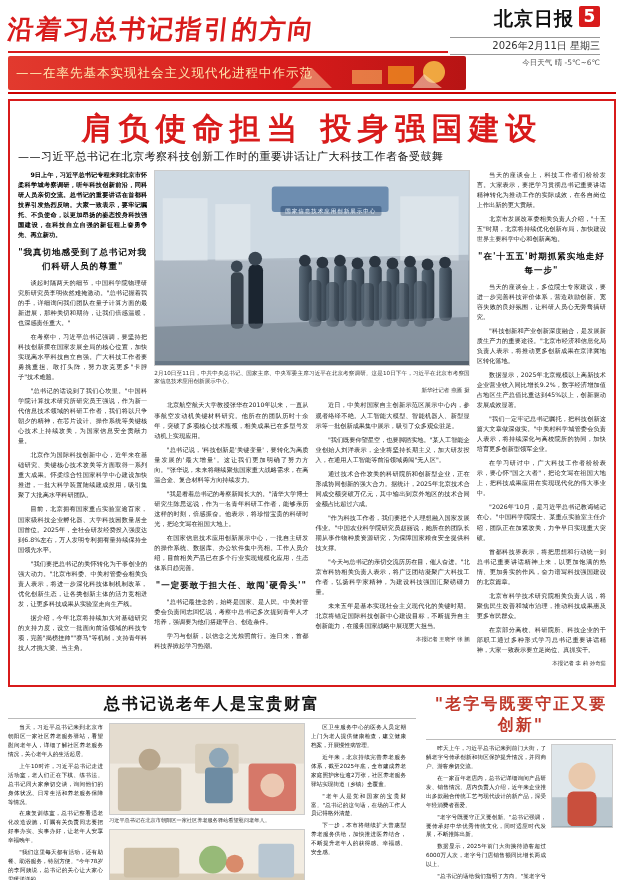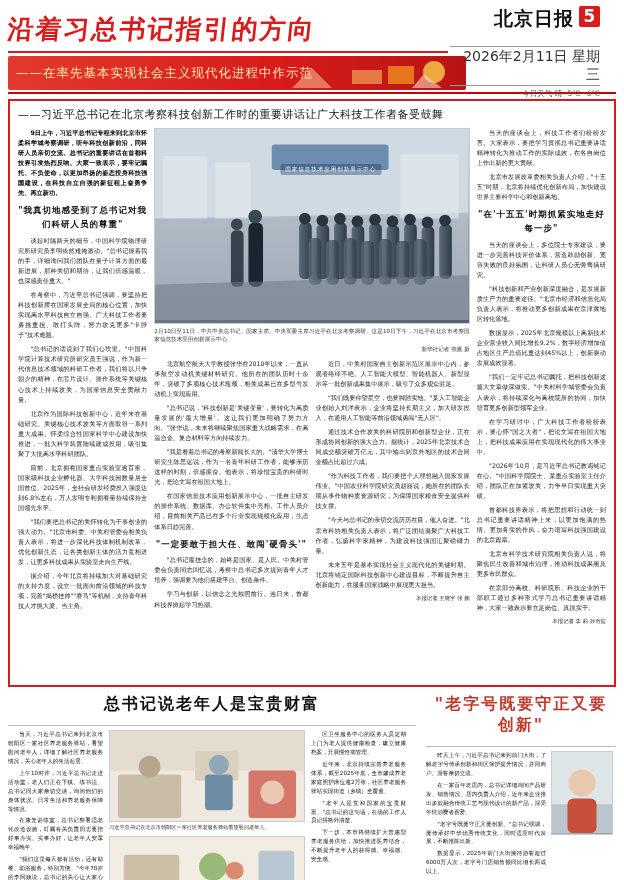--- a/index.html
+++ b/index.html
@@ -34,21 +34,21 @@
   .mast-right{position:absolute;right:16px;top:0;width:150px;text-align:right;}
   .paper-name{
     font-family:"DejaVu Serif","Liberation Serif",serif;
     font-size:19px;font-weight:bold;color:#111;letter-spacing:1px;display:inline-block;
   }
   .page-num{
     display:inline-block;margin-left:5px;background:#d81b1b;color:#fff;
     font-size:17px;font-weight:bold;width:21px;height:21px;line-height:21px;text-align:center;border-radius:2px;
     vertical-align:3px;
   }
-  .mast-date{margin-top:14px;font-size:14px;color:#333;border-top:1px solid #999;border-bottom:1px solid #999;padding:1px 0;}
+  .mast-date{margin-top:5px;font-size:10px;color:#333;border-top:1px solid #999;border-bottom:1px solid #999;padding:1px 0;}
   .mast-weather{margin-top:3px;font-size:7.5px;color:#555;}
 
   
   .mainbox{position:relative;margin-top:5px;border:2px solid #d81b1b;padding:6px 8px 8px 8px;height:588px;box-sizing:border-box;}
   .headline{
     text-align:center;color:#d81b1b;font-weight:bold;
     font-family:"DejaVu Serif","Liberation Serif",serif;
     font-size:31px;letter-spacing:6px;line-height:1.15;margin:4px 0 2px 0;
   }
   .subhead{text-align:left;font-size:11px;color:#111;letter-spacing:.5px;margin-bottom:6px;}
@@ -80,21 +80,21 @@
   .two-sub .s{width:50%;font-size:6.2px;line-height:1.62;text-align:justify;}
   .two-sub .s p{margin:0 0 4px 0;text-indent:2em;}
 
   
   .bottom{display:flex;gap:10px;margin-top:7px;height:176px;}
   .bl{width:408px;}
   .br{width:190px;}
   .btitle{
     text-align:center;font-weight:bold;color:#111;
     font-family:"DejaVu Serif","Liberation Serif",serif;
-    font-size:16px;letter-spacing:2px;border-bottom:1px solid #bbb;padding-bottom:10px;margin-bottom:4px;
+    font-size:16px;letter-spacing:2px;border-bottom:1px solid #bbb;padding-bottom:3px;margin-bottom:4px;
   }
   .btitle-red{color:#c0392b;}
   .bl-cols{display:flex;gap:6px;}
   .bl-c{width:95px;font-size:5.6px;line-height:1.6;text-align:justify;}
   .bl-c p{margin:0 0 3px 0;text-indent:2em;}
   .bl-photo{width:196px;}
   .ph2{width:100%;height:92px;border:1px solid #ccc;box-sizing:border-box;background:linear-gradient(160deg,#e8e2d8,#cfc6b6 55%,#b9ad9b);position:relative;overflow:hidden;}
   .ph3{width:100%;height:70px;border:1px solid #ccc;box-sizing:border-box;background:linear-gradient(150deg,#efe9df,#d8cfc0 60%,#bdb3a2);position:relative;overflow:hidden;margin-top:4px;}
   .cap2{font-size:5.2px;color:#333;line-height:1.5;margin-top:2px;text-align:justify;}
   .br-top{display:flex;gap:5px;}
@@ -125,20 +125,21 @@
       </div>
     </div>
     <div class="mast-right">
       <span class="paper-name">北京日报</span><span class="page-num">5</span>
       <div class="mast-date">2026年2月11日 星期三</div>
       <div class="mast-weather">今日天气 晴 -5℃~6℃</div>
     </div>
   </div>
 
   <div class="mainbox">
+    <div class="headline">肩负使命担当   投身强国建设</div>
     <div class="subhead">——习近平总书记在北京考察科技创新工作时的重要讲话让广大科技工作者备受鼓舞</div>
 
     <div class="cols">
 
       <div class="col c1">
         <p class="lead-strong">9日上午，习近平总书记专程来到北京市怀柔科学城考察调研，听年科技创新前沿，同科研人员亲切交流。总书记的重要讲话在首都科技界引发热烈反响。大家一致表示，要牢记嘱托、不负使命，以更加昂扬的姿态投身科技强国建设，在科技自立自强的新征程上奋勇争先、再立新功。</p>
         <div class="sec-head">"我真切地感受到了总书记对我们科研人员的尊重"</div>
         <p>谈起时隔两天的细节，中国科学院物理研究所研究员李明依然难掩激动。"总书记握着我的手，详细询问我们团队在量子计算方面的最新进展，那种关切和期待，让我们倍感温暖，也深感责任重大。"</p>
         <p>在考察中，习近平总书记强调，要坚持把科技创新摆在国家发展全局的核心位置，加快实现高水平科技自立自强。广大科技工作者要勇挑重担、敢打头阵，努力攻克更多"卡脖子"技术难题。</p>
         <p>"总书记的话说到了我们心坎里。"中国科学院计算技术研究所研究员王强说，作为新一代信息技术领域的科研工作者，我们将以只争朝夕的精神，在芯片设计、操作系统等关键核心技术上持续攻关，为国家信息安全贡献力量。</p>

